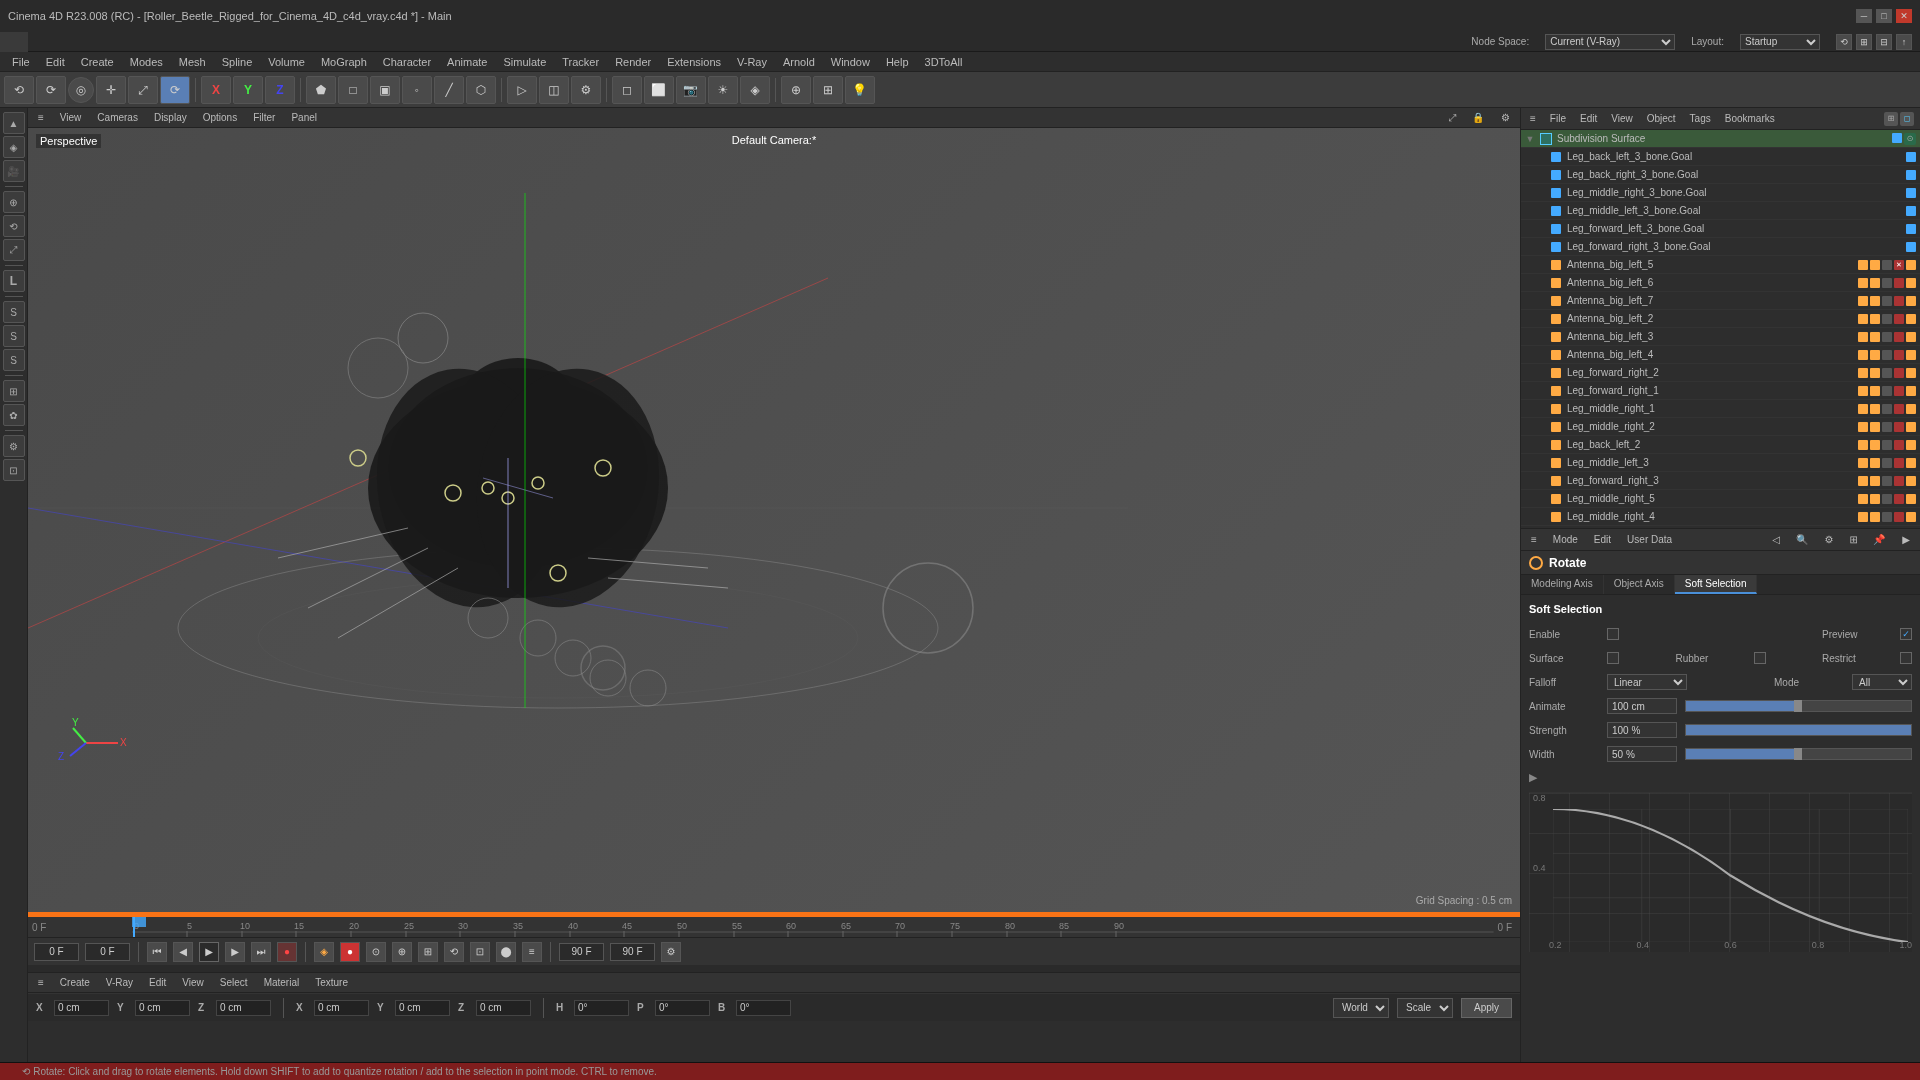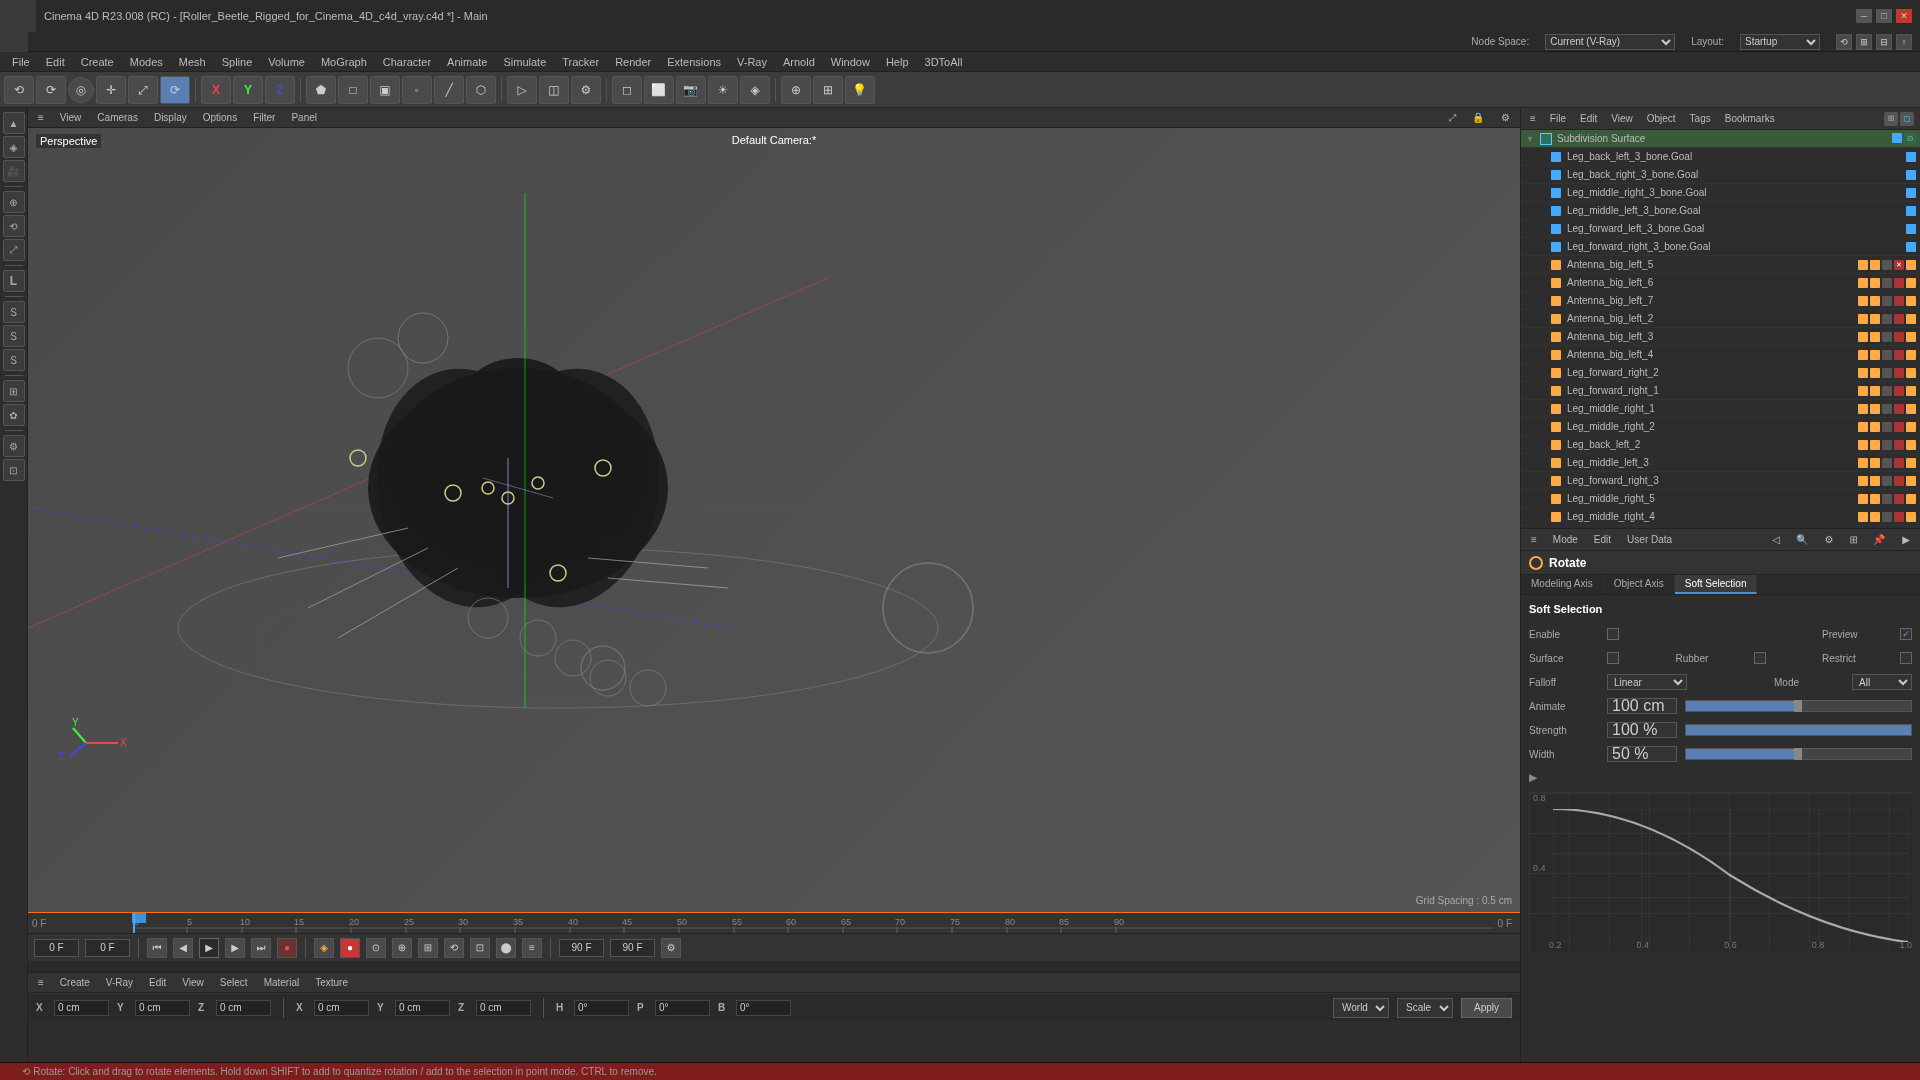--- a/index.html
+++ b/index.html
@@ -1,19 +1,19 @@
 <!DOCTYPE html>
 <html><head>
   <meta charset="utf-8">
   <style>
     * { margin: 0; padding: 0; box-sizing: border-box; }
     body { width: 1920px; height: 1080px; background: #3a3a3a; font-family: Arial, sans-serif; font-size: 11px; color: #ccc; overflow: hidden; display: flex; flex-direction: column; }
 
     
-    #title-bar { height: 22px; background: #2a2a2a; display: flex; align-items: center; justify-content: space-between; padding: 16px 8px; flex-shrink: 0; margin-left: 36px; }
+    #title-bar { height: 22px; background: #2a2a2a; display: flex; align-items: center; justify-content: space-between; padding: 16px 8px; flex-shrink: 0; }
     #title-bar .title { color: #bbb; font-size: 11px; }
     #title-bar .win-controls { display: flex; gap: 4px; }
     #title-bar .win-btn { width: 16px; height: 14px; background: #555; border: none; cursor: pointer; font-size: 9px; color: #ccc; display: flex; align-items: center; justify-content: center; }
     #title-bar .win-btn.close { background: #c0392b; }
 
     
     #menu-bar { height: 20px; background: #2d2d2d; display: flex; align-items: center; padding: 0 4px; flex-shrink: 0; border-bottom: 1px solid #222; }
     .menu-item { padding: 0 8px; color: #bbb; cursor: pointer; font-size: 11px; height: 100%; display: flex; align-items: center; }
 
     
@@ -68,37 +68,37 @@
     #prop-tabs { display: flex; background: #2a2a2a; border-bottom: 1px solid #222; }
     .prop-tab-btn { padding: 3px 10px; font-size: 10px; color: #aaa; cursor: pointer; border-right: 1px solid #333; }
     .prop-tab-btn.active { background: #3a3a3a; color: #fff; border-bottom: 2px solid #4a90d9; }
 
     #soft-selection-panel { padding: 8px; display: flex; flex-direction: column; gap: 6px; flex: 1; overflow-y: auto; }
     .ss-title { font-size: 11px; color: #fff; font-weight: bold; margin-bottom: 4px; }
     .ss-row { display: flex; align-items: center; height: 18px; gap: 8px; }
     .ss-label { width: 70px; font-size: 10px; color: #aaa; flex-shrink: 0; }
     .ss-checkbox { width: 12px; height: 12px; border: 1px solid #666; background: #333; cursor: pointer; display: flex; align-items: center; justify-content: center; }
     .ss-checkbox.checked::after { content: "✓"; font-size: 9px; color: #4af; }
-    .ss-input { background: #333; border: 1px solid #555; color: #ccc; font-size: 16px; padding: 1px 4px; height: 16px; width: 70px; }
+    .ss-input { background: #333; border: 1px solid #555; color: #ccc; font-size: 10px; padding: 1px 4px; height: 16px; width: 70px; }
     .ss-select { background: #333; border: 1px solid #555; color: #ccc; font-size: 10px; height: 16px; padding: 0 2px; }
     .ss-slider-container { flex: 1; display: flex; align-items: center; gap: 4px; }
     .ss-slider { flex: 1; height: 12px; background: #444; border: 1px solid #555; position: relative; cursor: pointer; }
     .ss-slider-fill { height: 100%; background: #5a7fb5; }
     .ss-slider-handle { position: absolute; top: 50%; width: 8px; height: 12px; background: #888; transform: translateY(-50%); cursor: ew-resize; }
 
     
     #curve-container { height: 160px; background: #2a2a2a; border-top: 1px solid #333; position: relative; padding: 8px; }
     .curve-grid { position: absolute; inset: 0; background-image: linear-gradient(rgba(80,80,80,0.3) 1px, transparent 1px), linear-gradient(90deg, rgba(80,80,80,0.3) 1px, transparent 1px); background-size: 40px 40px; }
     .curve-labels-y { position: absolute; left: 4px; top: 0; bottom: 20px; display: flex; flex-direction: column; justify-content: space-between; }
     .curve-label { font-size: 9px; color: #777; }
     .curve-labels-x { position: absolute; bottom: 2px; left: 20px; right: 0; display: flex; justify-content: space-between; }
     #curve-svg { position: absolute; inset: 16px 4px 20px 24px; }
 
     
-    #timeline { height: 60px; background: #2a2a2a; display: flex; flex-direction: column; flex-shrink: 0; border-top: 1px solid #f97316; }
+    #timeline { height: 60px; background: #2a2a2a; display: flex; flex-direction: column; flex-shrink: 0; border-top: 5px solid #f97316; }
 
     
     #transport { height: 28px; background: #333; display: flex; align-items: center; padding: 0 6px; gap: 6px; flex-shrink: 0; border-top: 1px solid #222; }
     .frame-input { width: 45px; height: 18px; background: #2a2a2a; border: 1px solid #555; color: #ccc; font-size: 10px; text-align: center; }
     .transport-btn { width: 20px; height: 20px; background: #4a4a4a; border: 1px solid #555; cursor: pointer; display: flex; align-items: center; justify-content: center; color: #ccc; font-size: 10px; }
     .transport-btn.play { background: #2a2a2a; border-color: #666; }
     .transport-sep { width: 1px; height: 20px; background: #555; margin: 0 2px; }
 
     
     #bottom-bar { height: 90px; background: #2d2d2d; display: flex; flex-direction: column; flex-shrink: 0; border-top: 1px solid #222; }

